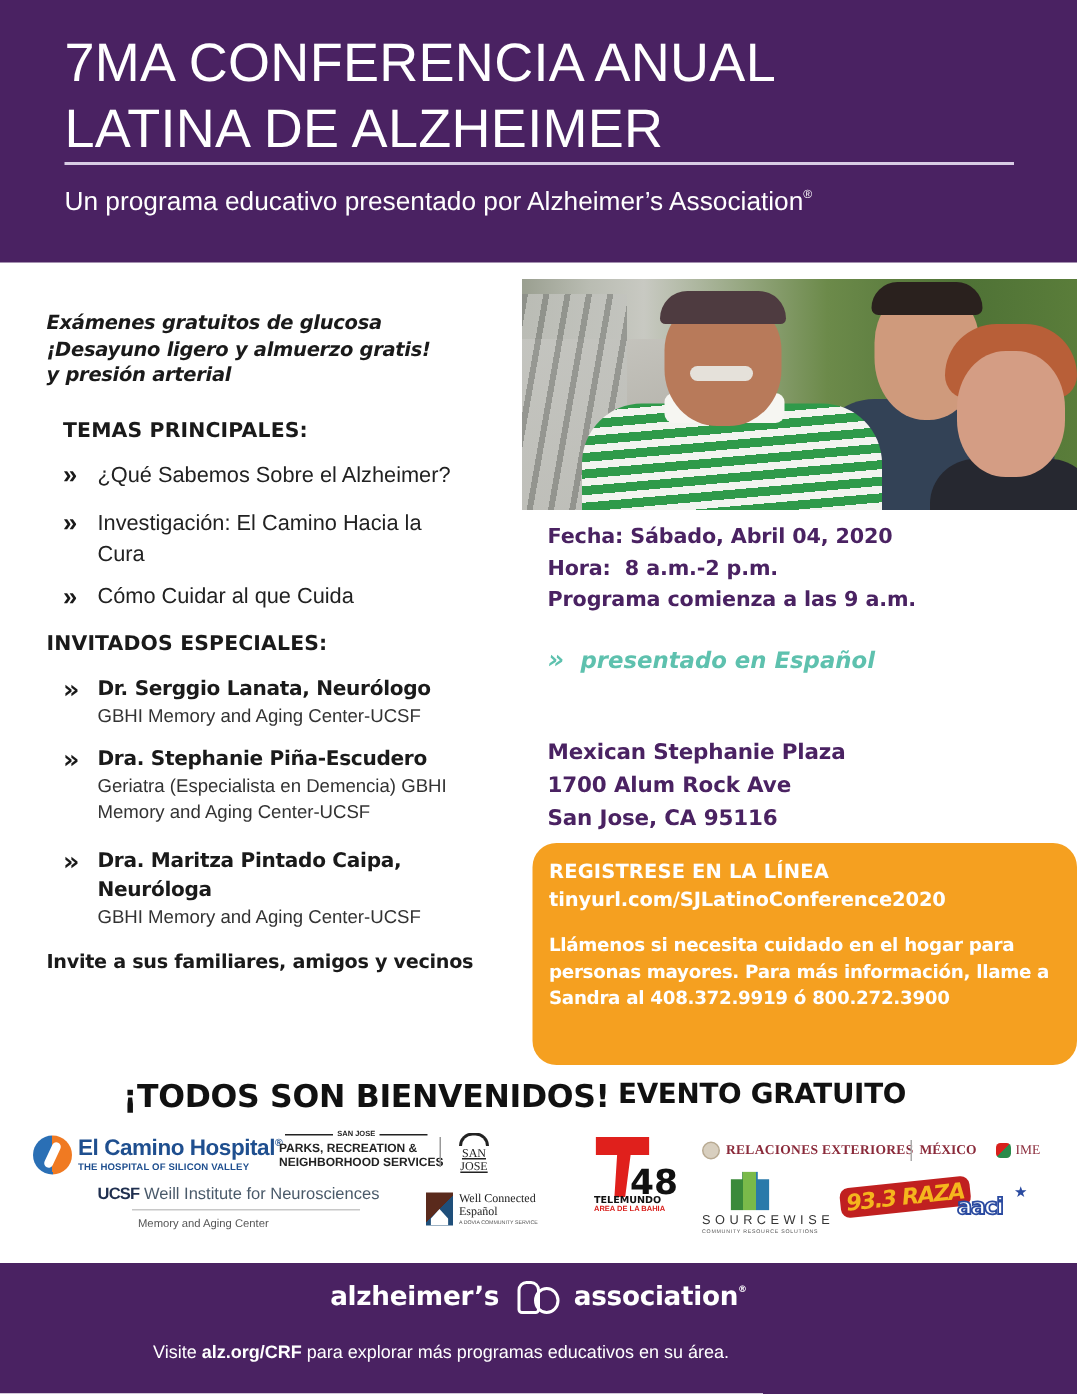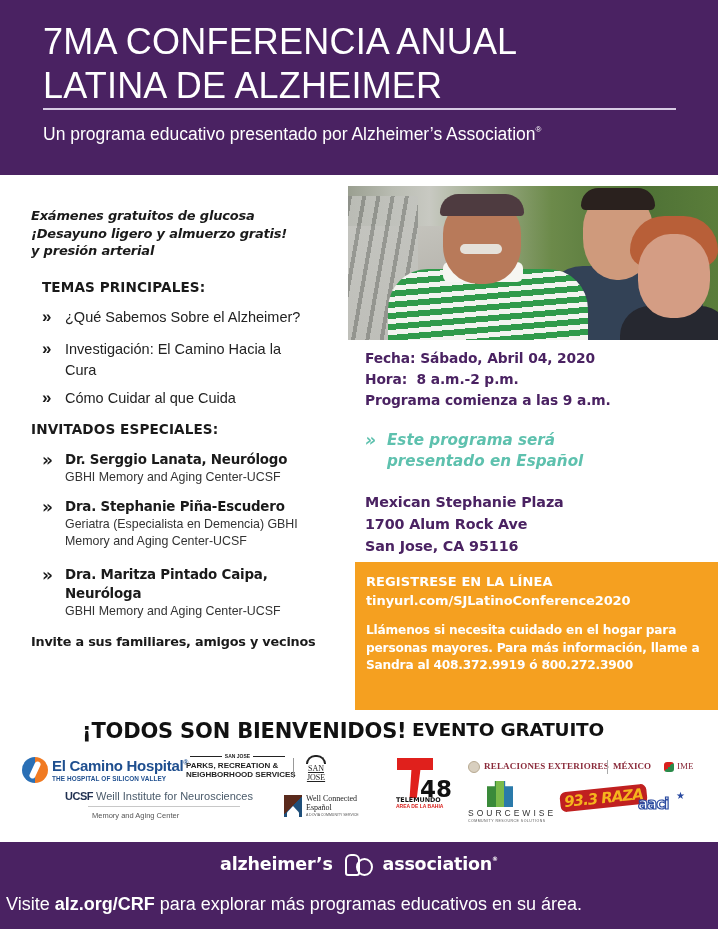--- a/index.html
+++ b/index.html
@@ -45,21 +45,21 @@
   .p3 .face { position:absolute; left:18px; top:18px; width:72px; height:84px; border-radius:45%; background:#d49d84; }
   .p3 .hair { position:absolute; left:10px; top:0; width:88px; height:50px; border-radius:44px 44px 20px 20px; background:#b85f38; }
 
   
   .event { position:absolute; left:365px; top:348px; font-family:"DejaVu Sans", sans-serif; font-weight:700; font-size:13.8px; line-height:21px; color:#4a2262; letter-spacing:-0.1px; }
   .spanish { position:absolute; left:365px; top:430px; display:flex; font-family:"DejaVu Sans", sans-serif; font-style:italic; font-weight:700; font-size:15.2px; line-height:21px; color:#5ec1ae; }
   .spanish .raquo { color:#5ec1ae; width:22px; }
   .venue { position:absolute; left:365px; top:491px; font-family:"DejaVu Sans", sans-serif; font-weight:700; font-size:14.3px; line-height:22px; color:#4a2262; letter-spacing:-0.1px; }
 
   
-  .reg { position:absolute; left:355px; top:562px; width:363px; height:148px; background:#f5a020; color:#fff; padding:10px 0 0 11px; }
+  .reg { position:absolute; left:355px; top:562px; width:363px; height:148px; background:#f5a020; color:#fff; padding:10px 0 0 11px;border-radius:16px; }
   .reg .rh { font-family:"DejaVu Sans", sans-serif; font-weight:700; font-size:13px; line-height:19px; letter-spacing:0.1px; }
   .reg .rurl { font-family:"DejaVu Sans", sans-serif; font-weight:700; font-size:13px; line-height:19px; letter-spacing:-0.1px; }
   .reg .rinfo { margin-top:12px; font-family:"DejaVu Sans", sans-serif; font-weight:700; font-size:12.2px; line-height:17.5px; letter-spacing:-0.2px; width:345px; }
 
   
   .welcome { position:absolute; left:82px; top:719px; font-family:"DejaVu Sans", sans-serif; font-weight:700; font-size:21px; color:#111; letter-spacing:-0.2px; }
   .free { position:absolute; left:412px; top:719px; font-family:"DejaVu Sans", sans-serif; font-weight:700; font-size:18.5px; color:#111; letter-spacing:-0.2px; }
 
   
   .logo { position:absolute; }
@@ -101,21 +101,21 @@
   .aaci { left:638px; top:795px; font-family:"DejaVu Sans", sans-serif; font-weight:700; font-size:15px; color:#fff; -webkit-text-stroke:1.2px #2a4aa0; letter-spacing:-1px; }
   .aaci-star { left:676px; top:790px; font-size:10px; color:#2a4aa0; }
 
   
   .footer { position:absolute; left:0; top:842px; width:718px; height:87px; background:#4a2262; }
   .footer-logo { position:absolute; left:0; top:12px; width:718px; text-align:center; color:#fff; font-family:"DejaVu Sans", sans-serif; font-weight:700; font-size:17.5px; letter-spacing:-0.2px; }
   .footer-logo .mark { display:inline-block; width:34px; height:20px; position:relative; vertical-align:-4px; margin:0 2px; }
   .footer-logo .mark::before { content:""; position:absolute; left:4px; top:0; width:11px; height:18px; border:2.4px solid #fff; border-radius:6px 6px 3px 3px; }
   .footer-logo .mark::after { content:""; position:absolute; left:15px; top:4px; width:13px; height:14px; border:2.4px solid #fff; border-radius:50%; }
   .footer-logo sup { font-size:6px; vertical-align:9px; }
-  .footer-visit { position:absolute; left:0; top:52px; width:588px; text-align:center; color:#fff; font-family:"Liberation Sans", sans-serif; font-size:18px; }
+  .footer-visit { position:absolute; left:0; top:52px; width:588px; text-align:center; color:#fff; font-family:"Liberation Sans", sans-serif; font-size:12px; }
   .footer-visit b { font-weight:700; }
 </style>
 </head>
 <body>
 
 <div class="header">
   <div class="title">
     <div>7MA CONFERENCIA ANUAL</div>
     <div>LATINA DE ALZHEIMER</div>
   </div>
@@ -192,21 +192,20 @@
 
 <div class="event">
   <div>Fecha: Sábado, Abril 04, 2020</div>
   <div style="white-space:pre;">Hora:  8 a.m.-2 p.m.</div>
   <div>Programa comienza a las 9 a.m.</div>
 </div>
 
 <div class="spanish">
   <span class="raquo">»</span>
   <div>
-    <div>Este programa será</div>
     <div>presentado en Español</div>
   </div>
 </div>
 
 <div class="venue">
   <div>Mexican Stephanie Plaza</div>
   <div>1700 Alum Rock Ave</div>
   <div>San Jose, CA 95116</div>
 </div>
 

